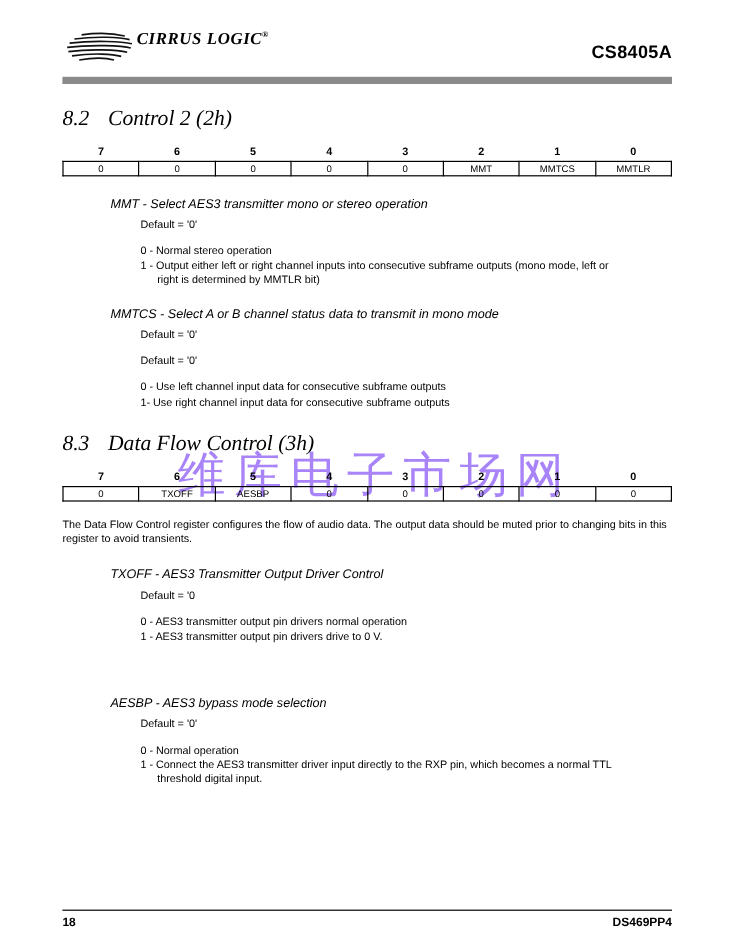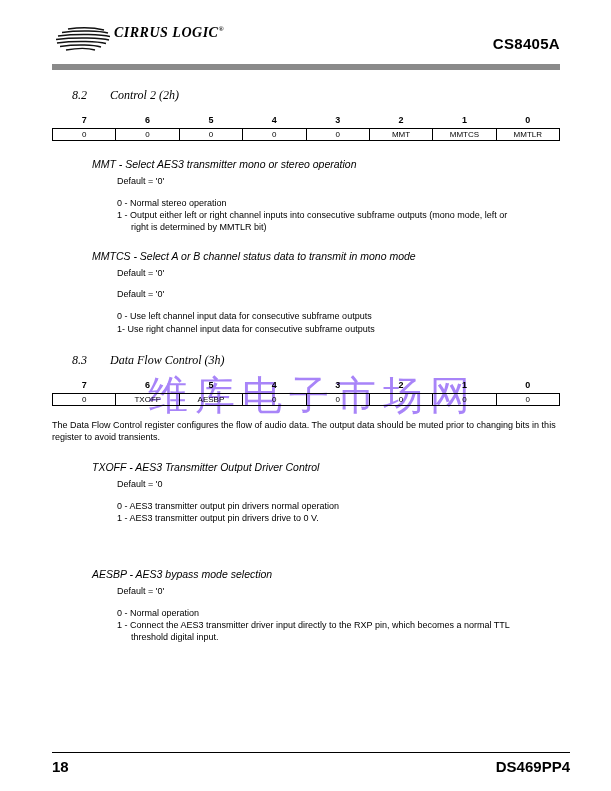--- a/index.html
+++ b/index.html
@@ -44,23 +44,22 @@
   .header-rule {
     height: 6px;
     background: #8a8a8a;
     margin-top: 12px;
   }
   
   .section-heading {
     display: flex;
     font-family: "Liberation Serif", serif;
     font-style: italic;
-    font-size: 12px;
+    font-size: 18px;
     margin-top: 18px;
-    margin-left: 20px;
   }
   .sec-num { width: 38px; flex: 0 0 38px; }
   
   .reg-table {
     width: 100%;
     border-collapse: collapse;
     table-layout: fixed;
     margin-top: 12px;
   }
   .reg-table th {
@@ -115,27 +114,27 @@
     opacity: 0.75;
     white-space: nowrap;
     font-family: "DejaVu Sans", sans-serif;
     pointer-events: none;
   }
   
   .footer {
     position: absolute;
     z-index: 1;
     left: 52px;
-    right: 41px;
+    right: 51px;
     bottom: 16px;
     border-top: 1px solid #000;
     padding-top: 5px;
     display: flex;
     justify-content: space-between;
-    font-size: 15px;
+    font-size: 10px;
     font-weight: bold;
   }
 </style>
 </head>
 <body>
 
 <div class="page">
 
   <div class="watermark">维库电子市场网</div>
 

